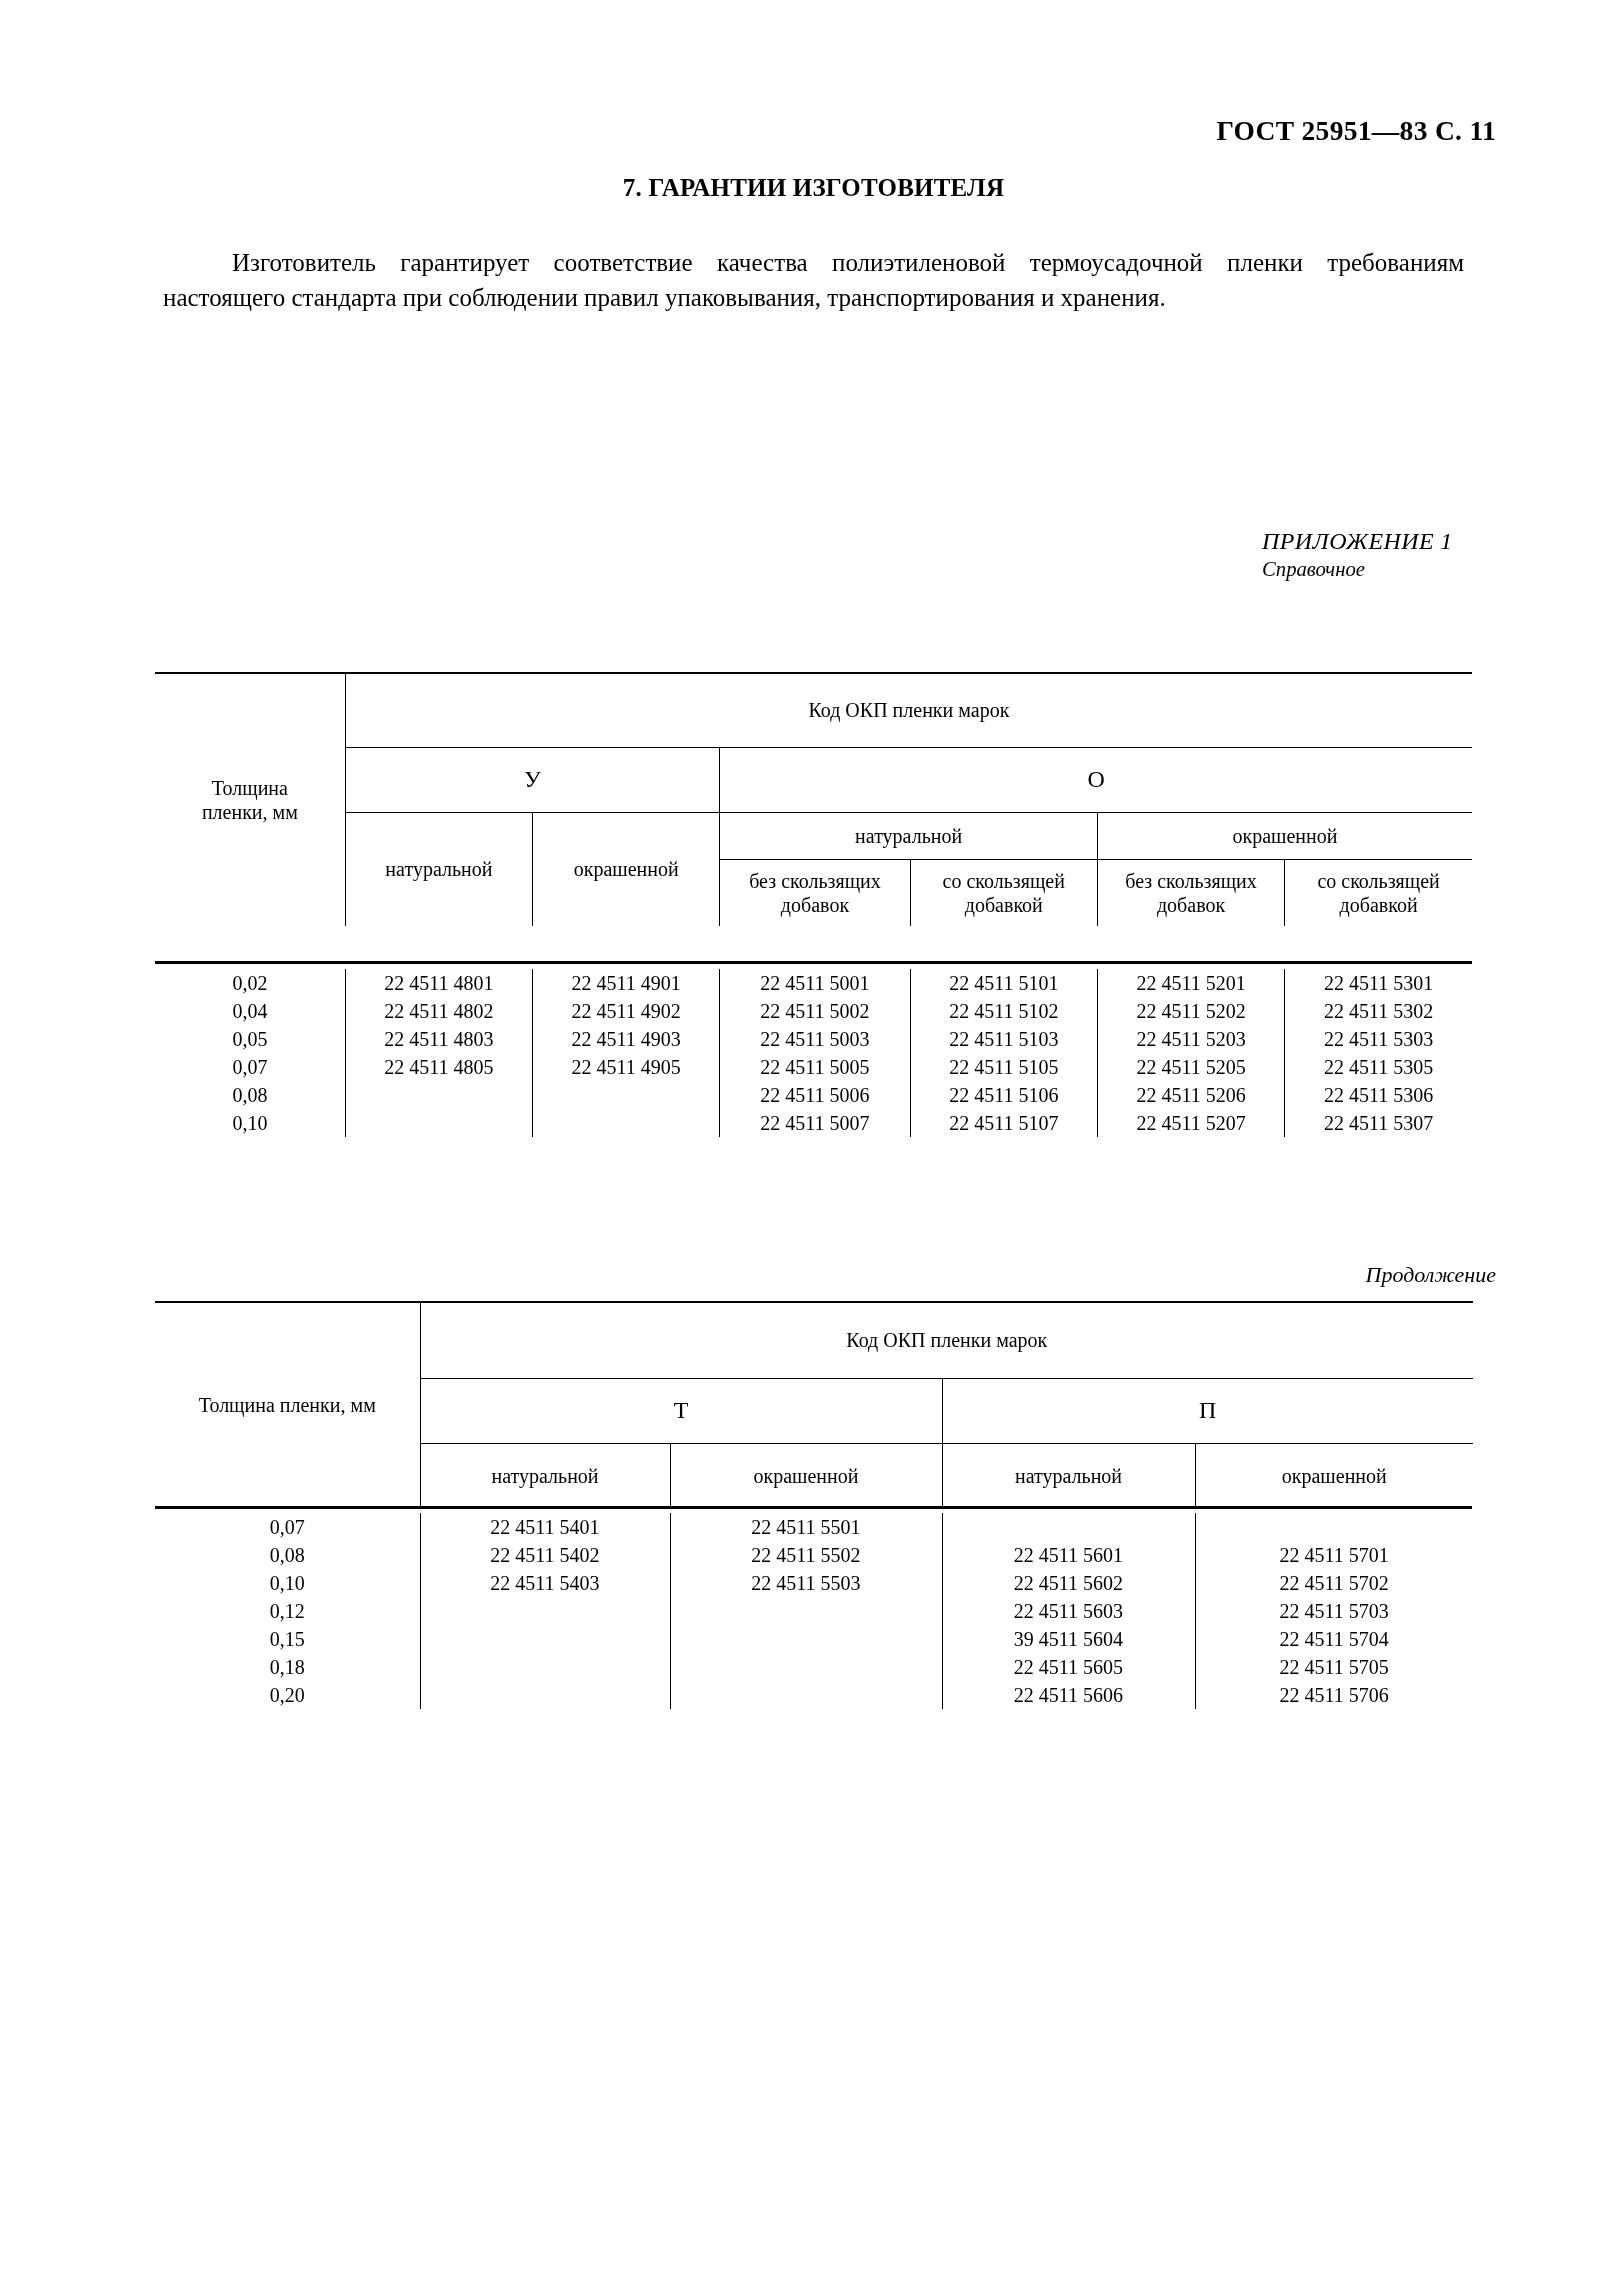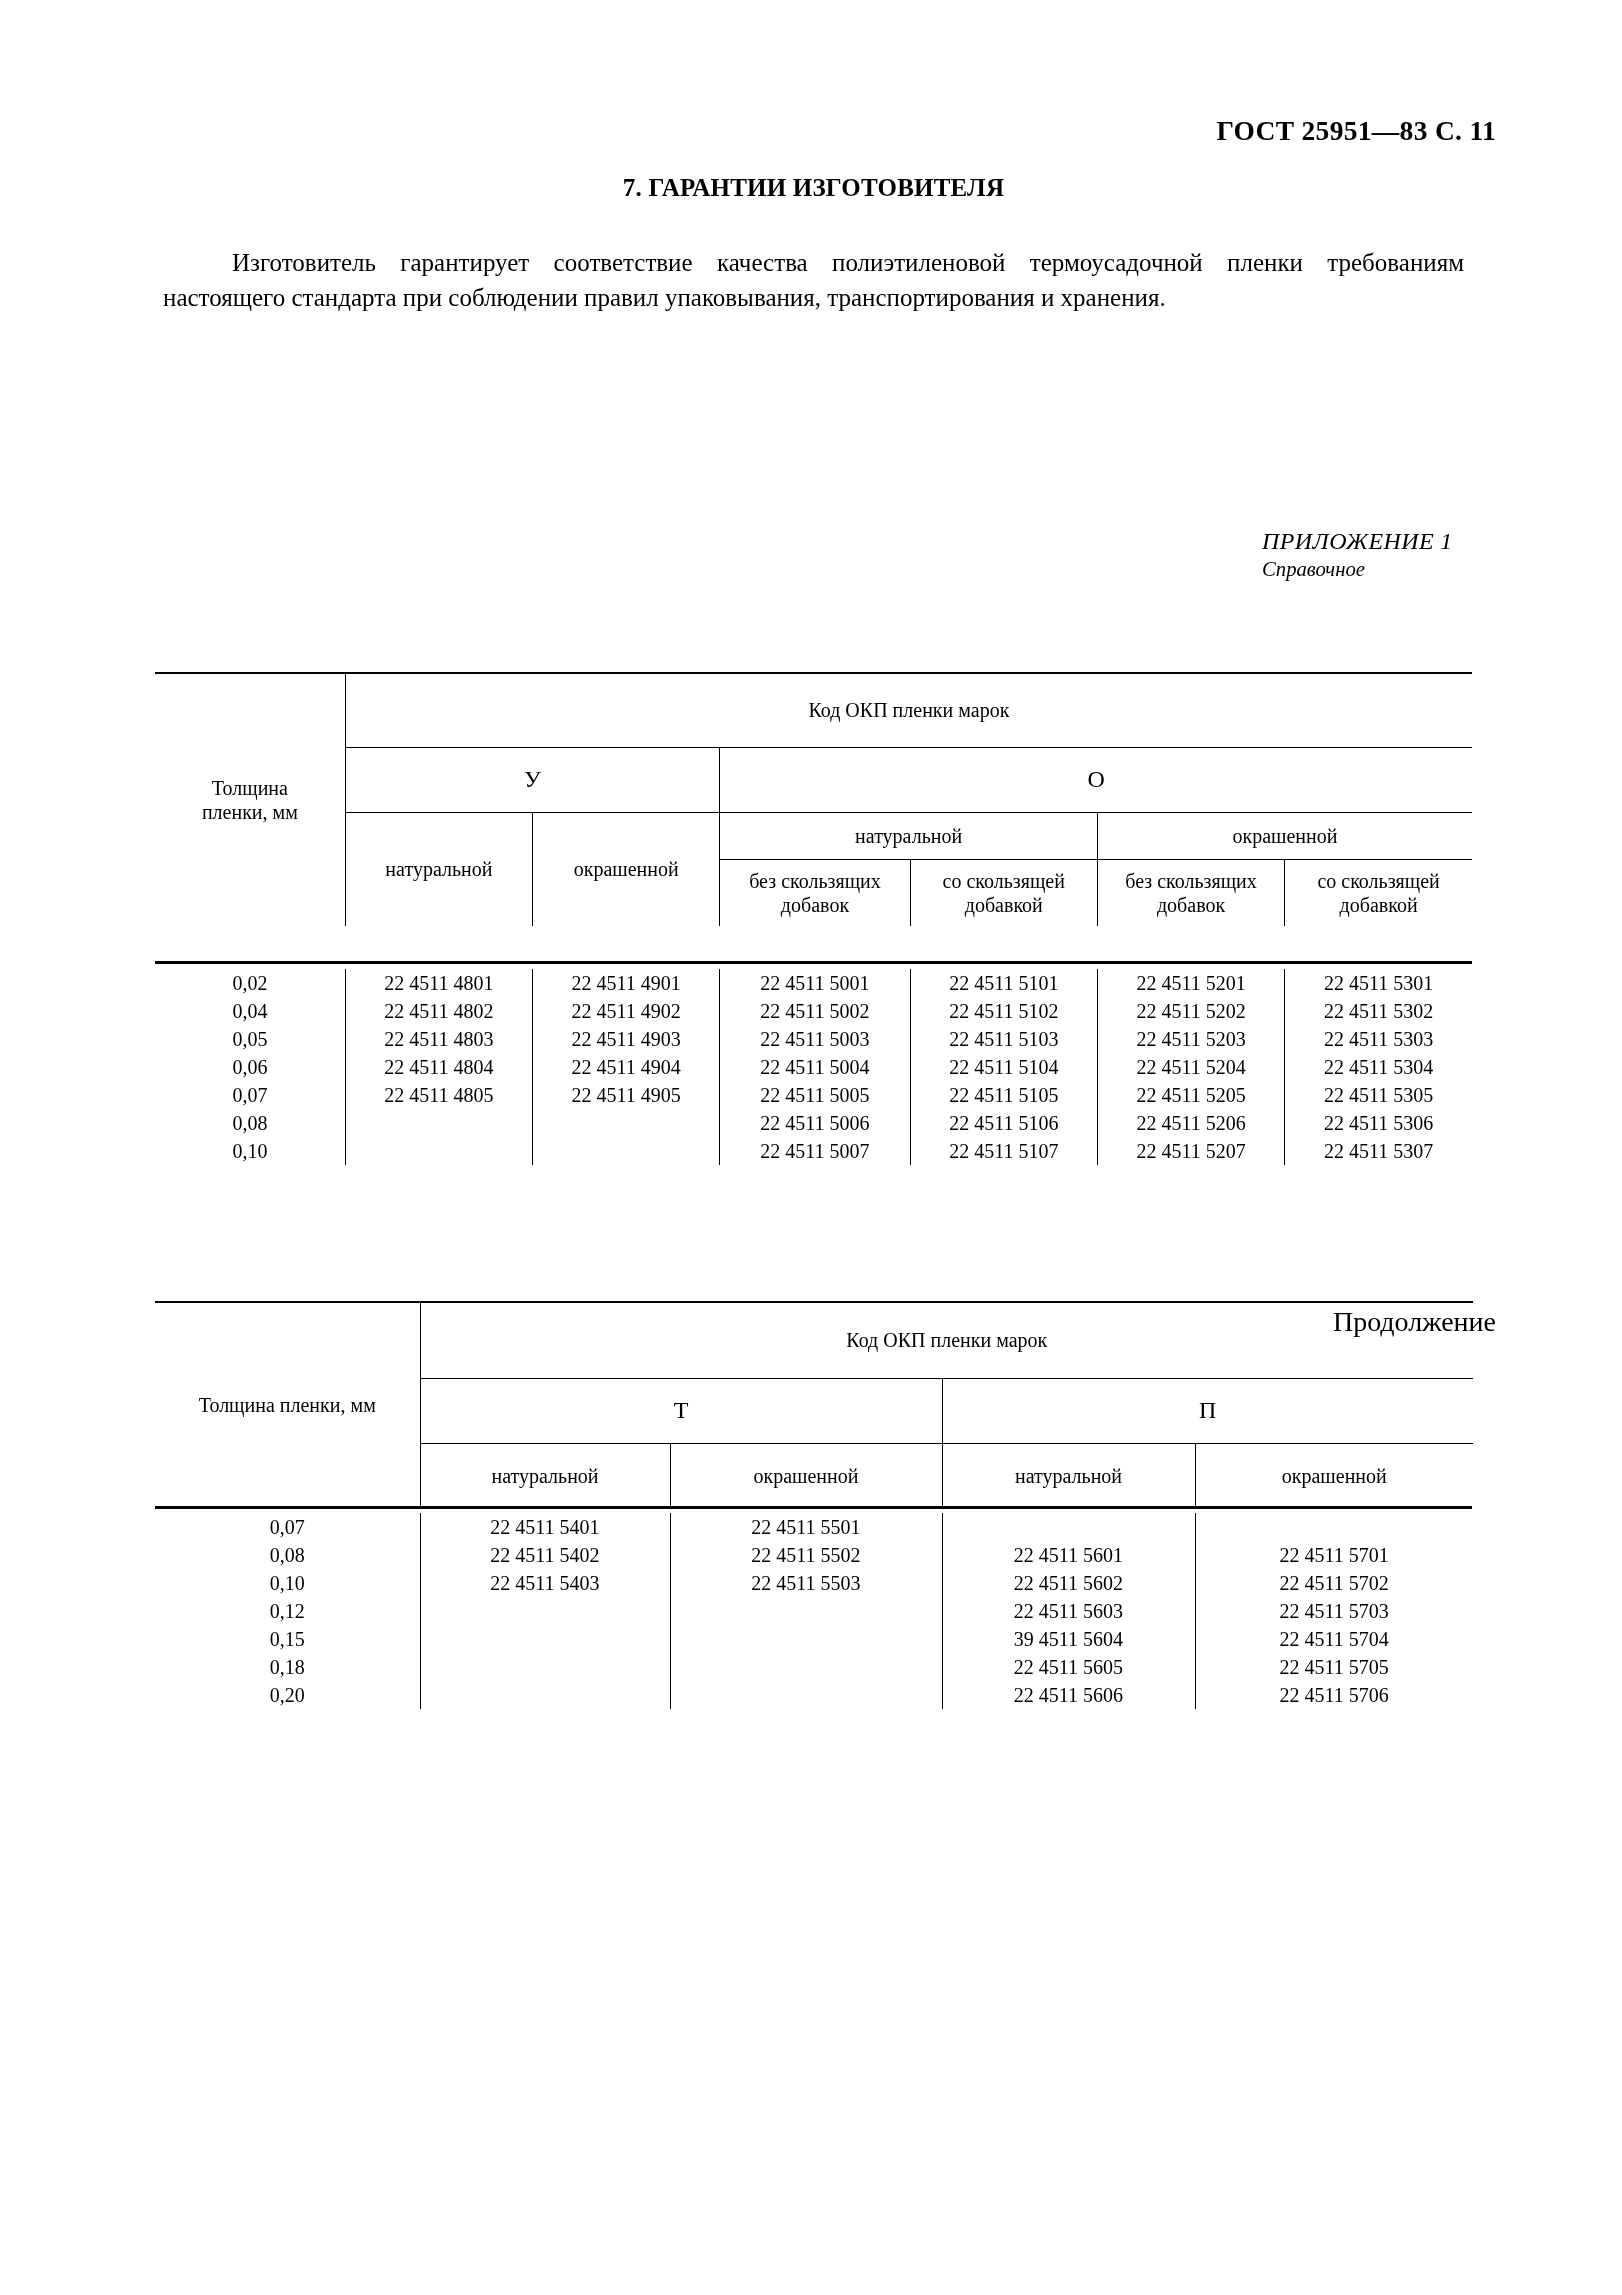--- a/index.html
+++ b/index.html
@@ -83,22 +83,23 @@
   }
   .appendix .line2 {
     font-size: 20.7px;
     margin-left: 344px;
     margin-top: 3.1px;
   }
 
   .continuation {
     position: absolute;
     right: 155px;
-    top: 1306px;
-    font-size: 28px;
+    top: 1262px;
+    font-style: italic;
+    font-size: 22px;
   }
 
   
   .tbl {
     position: absolute;
     border-collapse: collapse;
     table-layout: fixed;
     font-size: 20px;
   }
   .tbl td {
@@ -247,29 +248,20 @@
           <td class="datacell bl">22 4511 5302</td>
         </tr>
         <tr>
           <td class="datacell">0,05</td>
           <td class="datacell bl">22 4511 4803</td>
           <td class="datacell bl">22 4511 4903</td>
           <td class="datacell bl">22 4511 5003</td>
           <td class="datacell bl">22 4511 5103</td>
           <td class="datacell bl">22 4511 5203</td>
           <td class="datacell bl">22 4511 5303</td>
-        </tr>
-        <tr>
-          <td class="datacell">0,06</td>
-          <td class="datacell bl">22 4511 4804</td>
-          <td class="datacell bl">22 4511 4904</td>
-          <td class="datacell bl">22 4511 5004</td>
-          <td class="datacell bl">22 4511 5104</td>
-          <td class="datacell bl">22 4511 5204</td>
-          <td class="datacell bl">22 4511 5304</td>
         </tr>
         <tr>
           <td class="datacell">0,07</td>
           <td class="datacell bl">22 4511 4805</td>
           <td class="datacell bl">22 4511 4905</td>
           <td class="datacell bl">22 4511 5005</td>
           <td class="datacell bl">22 4511 5105</td>
           <td class="datacell bl">22 4511 5205</td>
           <td class="datacell bl">22 4511 5305</td>
         </tr>

